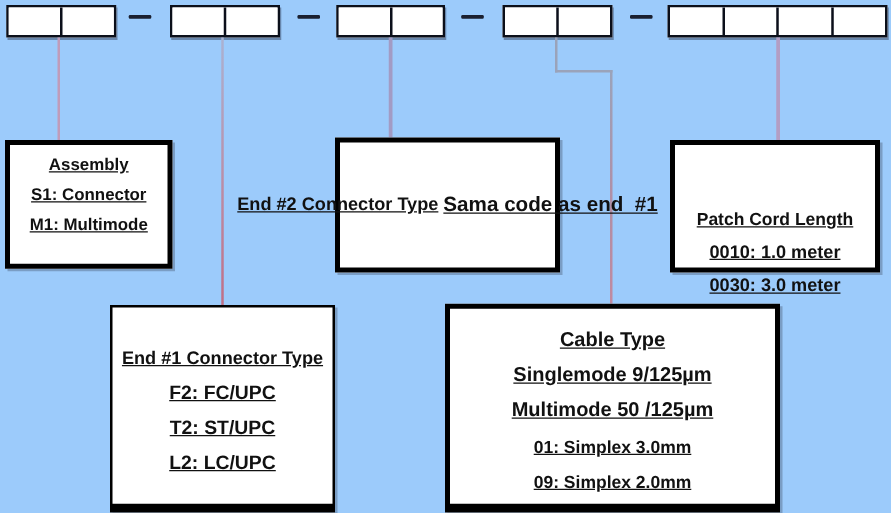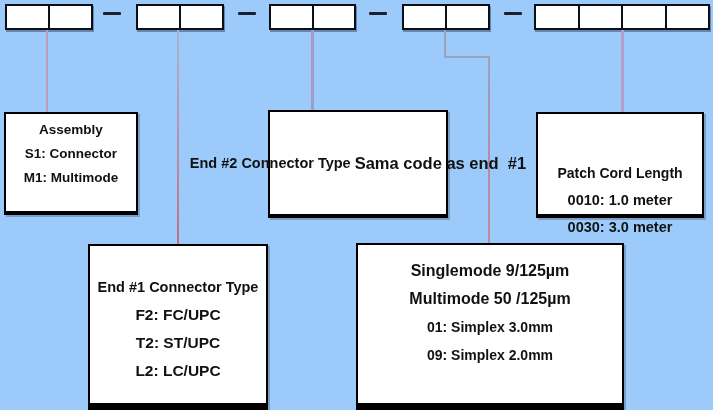--- a/index.html
+++ b/index.html
@@ -40,22 +40,23 @@
   .l3{left:311px;top:30px;width:3px;height:80px;background:#A29BC4;}
   .l4a{left:444px;top:30px;width:2px;height:28px;background:#9AA3BA;}
   .l4b{left:444px;top:56px;width:46px;height:2px;background:#9AA3BA;}
   .l4c{left:488px;top:56px;width:2px;height:187px;
       background:linear-gradient(#9AA3BA,#B08FA6 55%,#C08AA0);}
   .l5{left:621px;top:30px;width:3px;height:82px;background:#B39EC4;}
 
   
   .box{
     position:absolute;background:#FFFFFF;box-sizing:border-box;
-    border:2px solid #000000;color:#111;text-align:center;
+    border:4px solid #000000;color:#111;text-align:center;
     box-shadow:2px 2px 0 rgba(60,72,95,.35);
+    text-decoration:underline;
   }
   .line{white-space:pre;font-weight:bold;}
 
   .box-assembly{left:4px;top:112px;width:134px;height:103px;
     border-bottom-width:4px;padding-top:4px;}
   .box-assembly .line{font-size:13.5px;line-height:24px;}
 
   .box-end1{left:88px;top:244px;width:180px;height:166px;
     border-width:2px;border-bottom-width:7px;padding-top:27px;}
   .box-end1 .line{font-size:15.5px;line-height:28px;}
@@ -130,20 +131,21 @@
     <div class="line">T2: ST/UPC</div>
     <div class="line">L2: LC/UPC</div>
   </div>
 
   <div class="box box-end2">
     <div class="line title">End #2 Connector Type</div>
     <div class="line big">Sama code as end  #1</div>
   </div>
 
   <div class="box box-cable">
+    <div class="line title">Cable Type</div>
     <div class="line mode">Singlemode 9/125µm</div>
     <div class="line mode">Multimode 50 /125µm</div>
     <div class="line">01: Simplex 3.0mm</div>
     <div class="line">09: Simplex 2.0mm</div>
   </div>
 
   <div class="box box-length">
     <div class="line title">Patch Cord Length</div>
     <div class="line">0010: 1.0 meter</div>
     <div class="line">0030: 3.0 meter</div>

